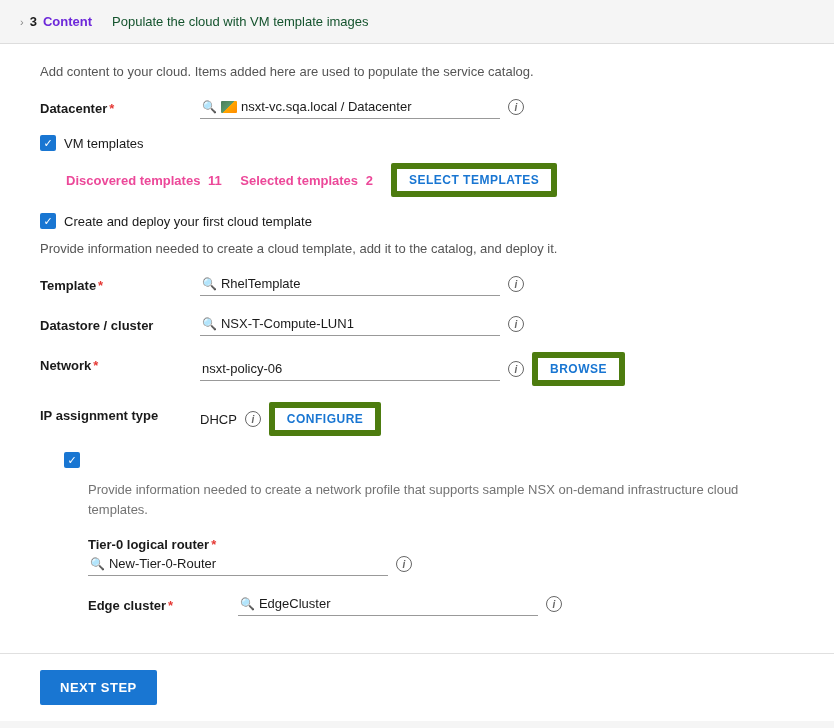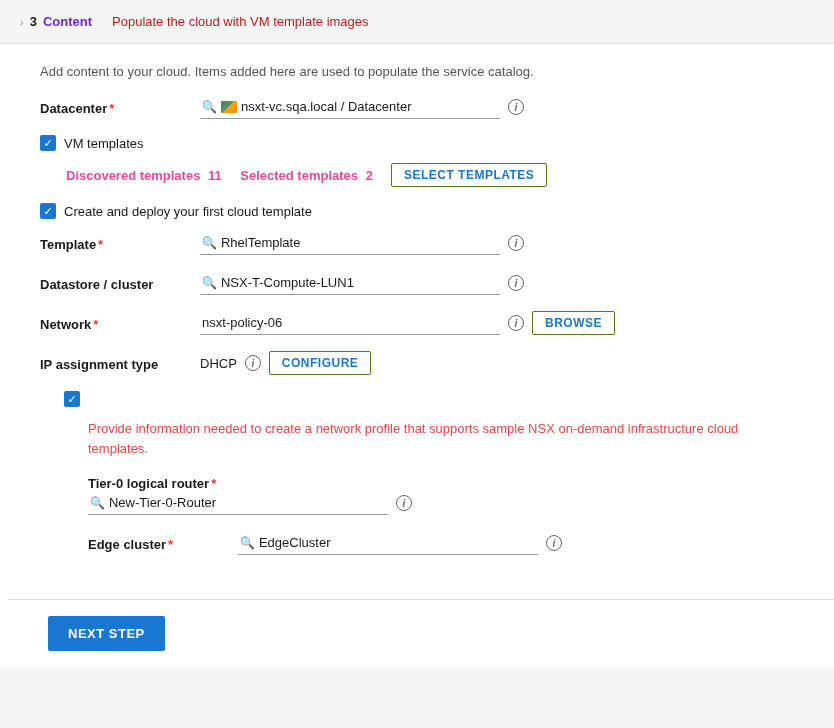--- a/index.html
+++ b/index.html
@@ -40,21 +40,21 @@
     .header-bar .step-num {
       font-weight: 600;
       color: #1a1a1a;
     }
     .header-bar .step-title {
       font-weight: 600;
       color: #6d28d9;
     }
     .header-bar .step-desc {
       margin-left: 20px;
-      color: #b91c1c;
+      color: #14532d;
     }
 
     
     .main-content {
       padding: 20px 40px 20px 40px;
       background: #fff;
     }
 
     .section-desc {
       color: #555;
@@ -172,21 +172,21 @@
       font-size: 13px;
     }
     .templates-info span {
       font-weight: 600;
       color: #ec4899;
       margin: 0 2px;
     }
 
     
     .btn-outline {
-      border: 1px solid #4d7c0f;
+      border: 6px solid #4d7c0f;
       color: #1976d2;
       background: #fff;
       padding: 4px 12px;
       font-size: 12px;
       font-weight: 600;
       cursor: pointer;
       border-radius: 2px;
       letter-spacing: 0.5px;
     }
 
@@ -196,36 +196,35 @@
       color: #fff;
       background: #1976d2;
       padding: 10px 20px;
       font-size: 13px;
       font-weight: 600;
       cursor: pointer;
       border-radius: 2px;
       letter-spacing: 0.5px;
     }
     .nsx-desc {
-      color: #ef4444;
+      color: #737373;
       font-size: 13px;
       margin-bottom: 12px;
       margin-top: 4px;
       line-height: 1.5;
     }
 
     
     .footer-bar {
       display: flex;
       align-items: center;
       padding: 16px 40px;
       background: #fff;
       border-top: 1px solid #e0e0e0;
       margin-top: 8px;
-      margin-left: 8px;
     }
 
     .form-row.indented {
       margin-left: 24px;
     }
     .form-row.indented .form-label {
       width: 140px;
       min-width: 140px;
     }
   </style>
@@ -279,20 +278,21 @@
       <button class="btn-outline">SELECT TEMPLATES</button>
     </div>
 
     <div class="checkbox-row">
       <div class="checkbox-box">
         <span class="check-mark">✓</span>
       </div>
       <span class="checkbox-label">Create and deploy your first cloud template</span>
     </div>
 
+    <p class="section-desc">Provide information needed to create a cloud template, add it to the catalog, and deploy it.</p>
 
     <div class="form-row">
       <div class="form-label">
         <span>Template</span><span class="required">*</span>
       </div>
       <div class="form-value">
         <div class="input-field">
           <span class="search-icon">🔍</span>
           <span class="input-text">RhelTemplate</span>
         </div>
@@ -352,21 +352,21 @@
         </div>
         <div class="form-value">
           <div class="input-field">
             <span class="search-icon">🔍</span>
             <span class="input-text">New-Tier-0-Router</span>
           </div>
           <span class="info-icon">i</span>
         </div>
       </div>
 
-      <div class="form-row indented" style="margin-left: 24px; margin-bottom: 16px;">
+      <div class="form-row indented" style="margin-left: 24px; margin-bottom: 9px;">
         <div class="form-label" style="width:150px; min-width:150px;">
           <span>Edge cluster</span><span class="required">*</span>
         </div>
         <div class="form-value">
           <div class="input-field">
             <span class="search-icon">🔍</span>
             <span class="input-text">EdgeCluster</span>
           </div>
           <span class="info-icon">i</span>
         </div>

